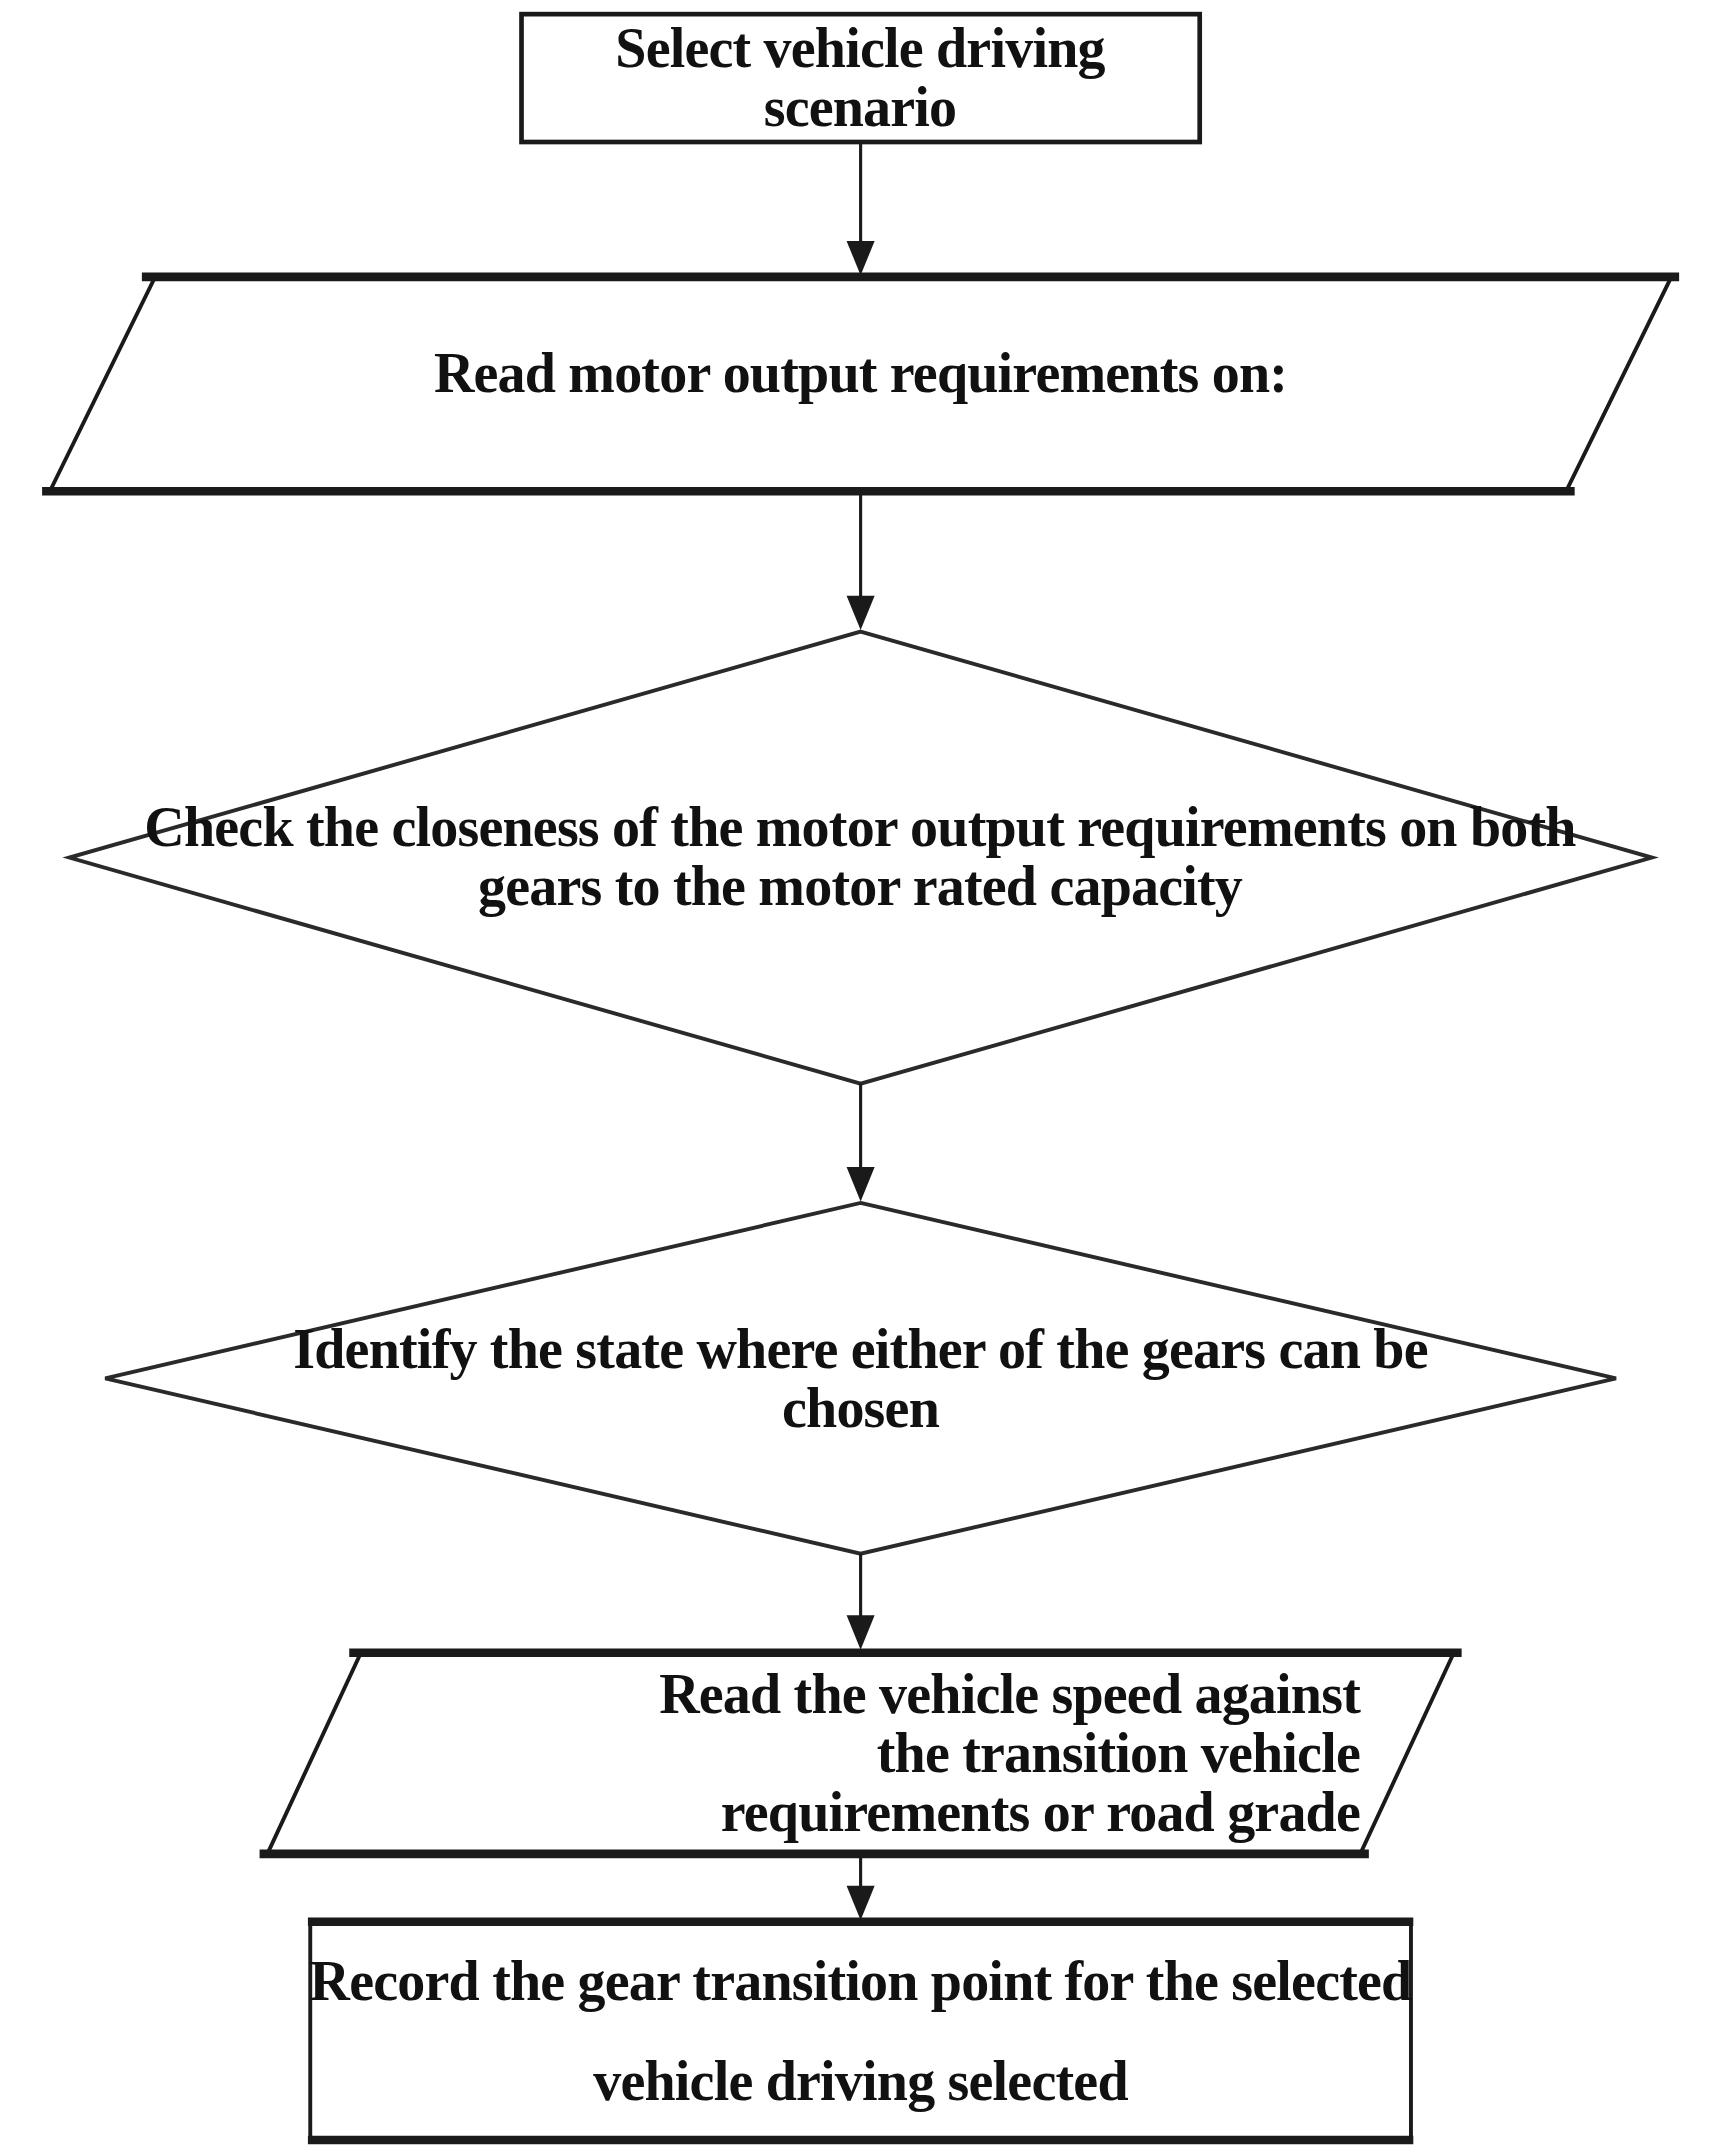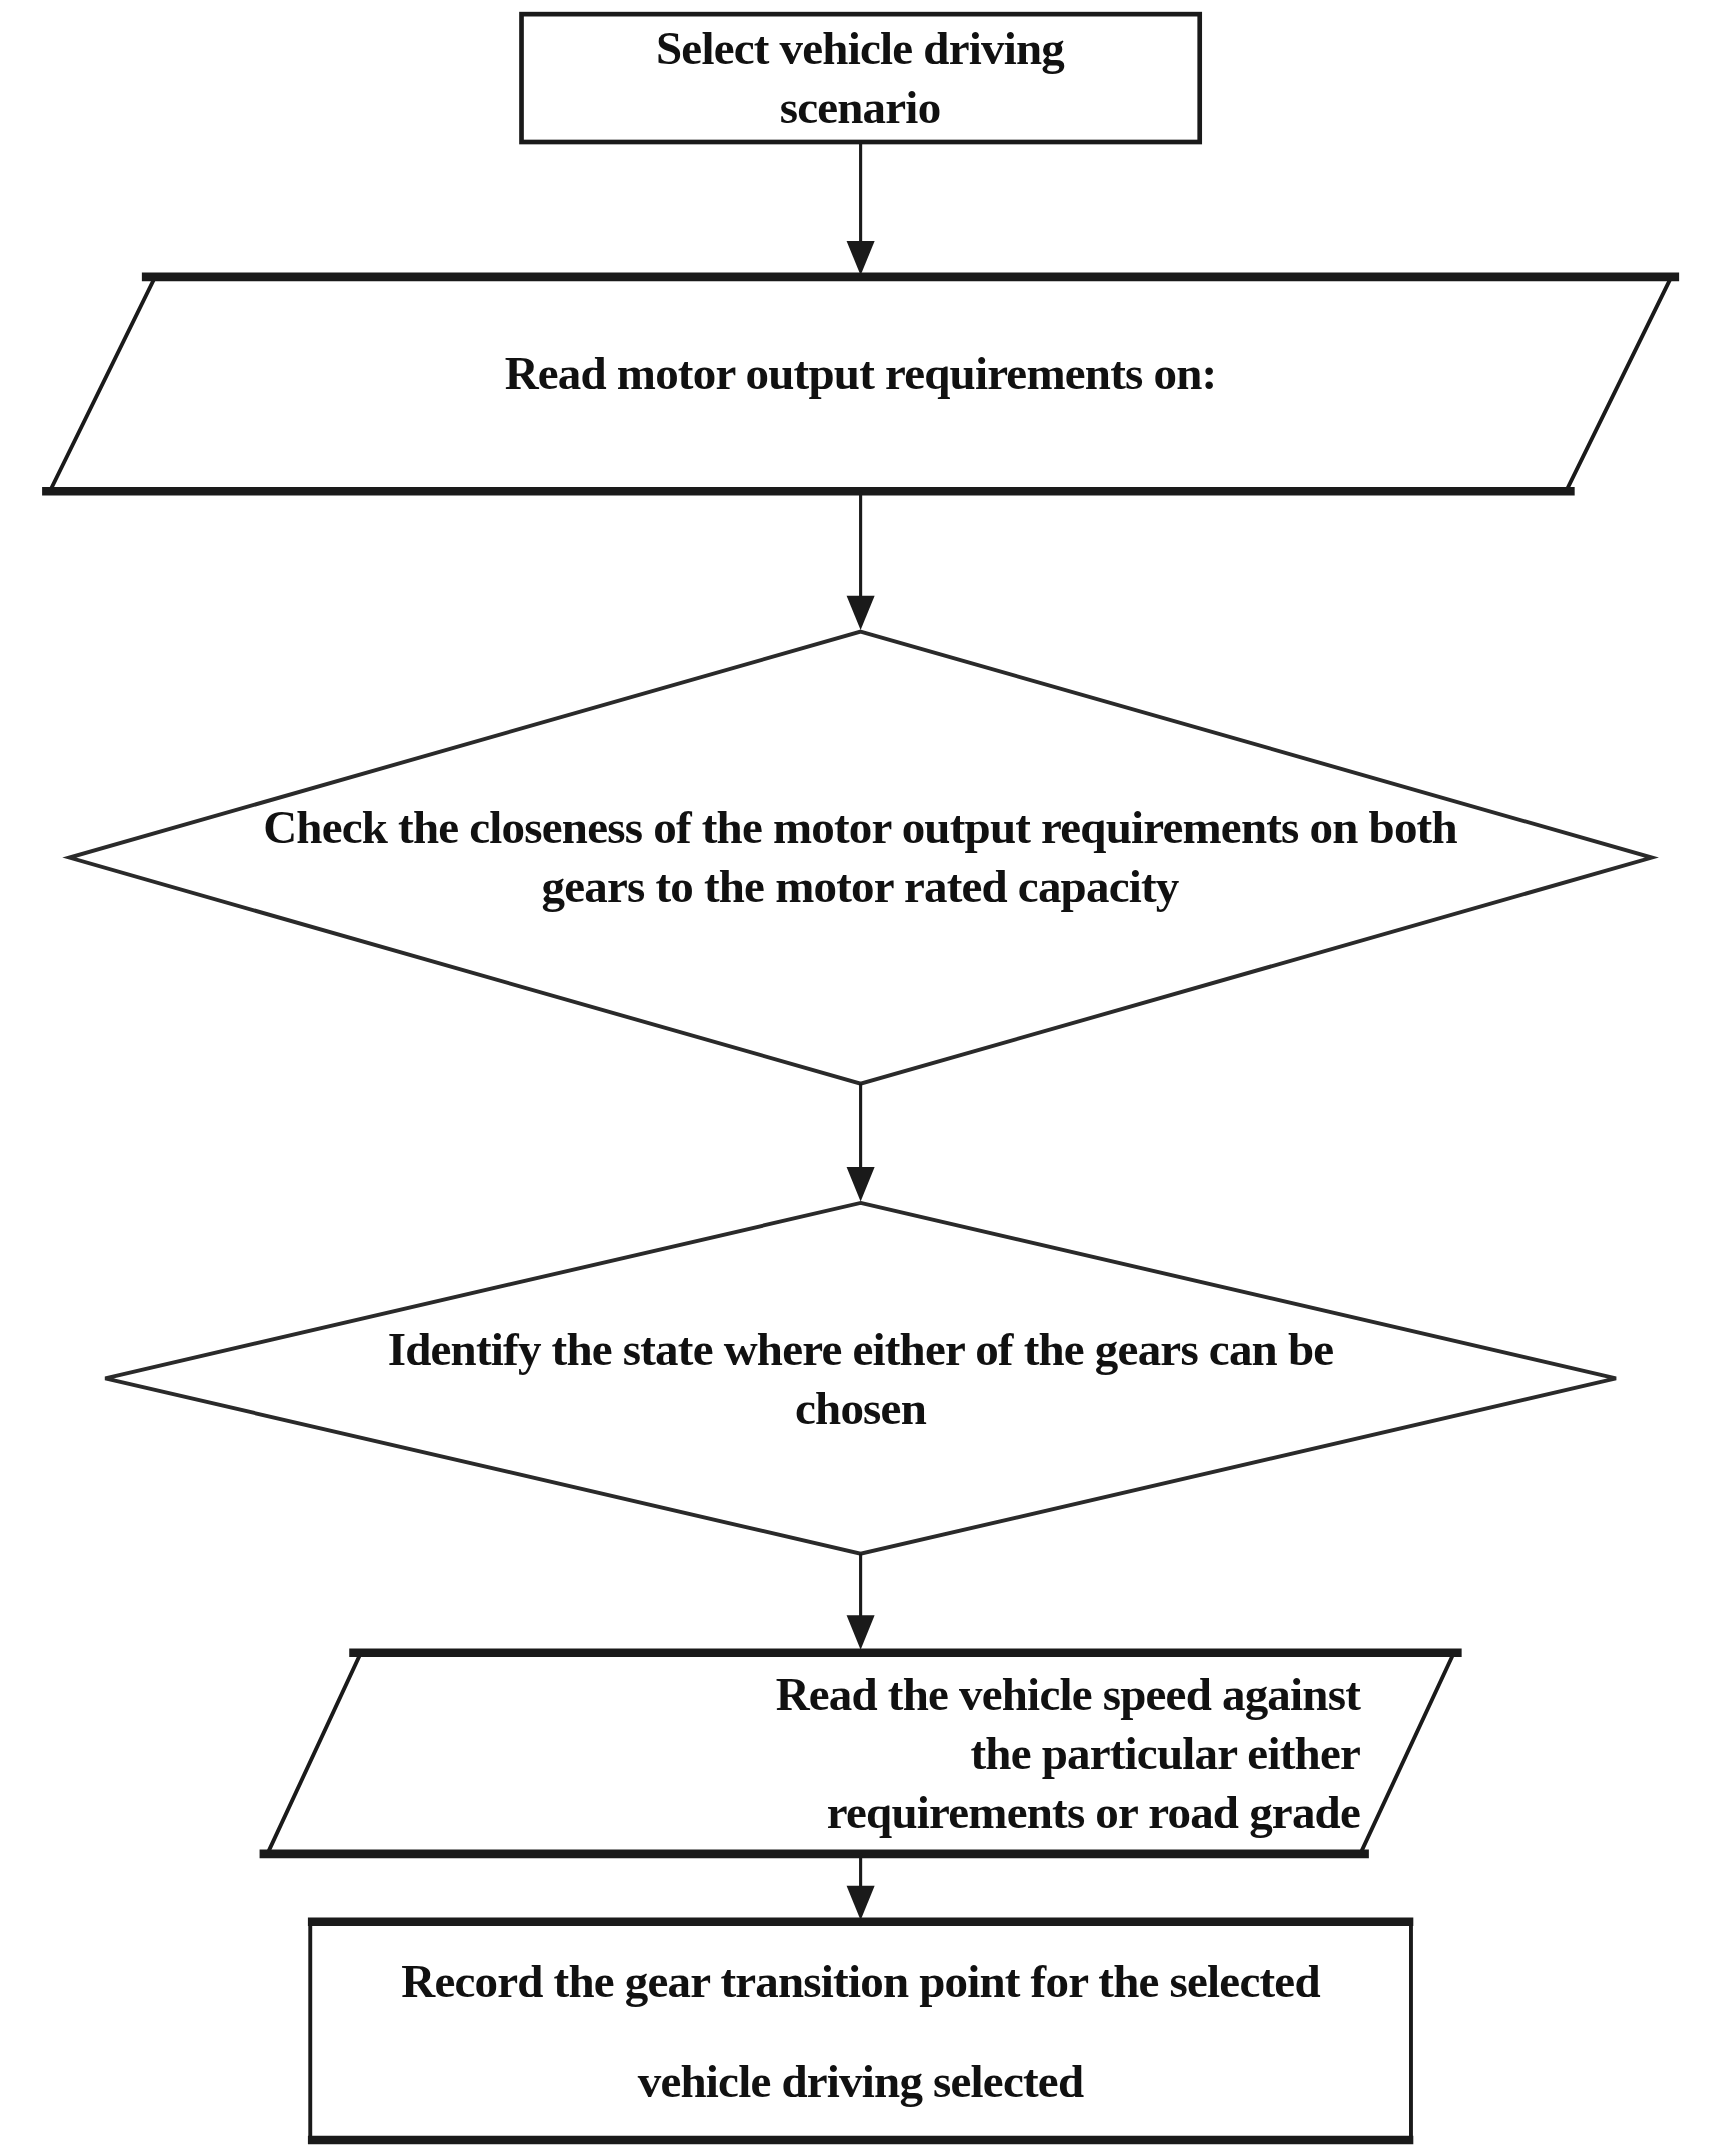--- a/index.html
+++ b/index.html
@@ -14,21 +14,21 @@
     overflow:hidden;
   }
   .canvas > svg{position:absolute;left:0;top:0;}
   .node-text{
     position:absolute;
     display:flex;
     flex-direction:column;
     align-items:center;
     justify-content:center;
     text-align:center;
-    font-size:47px;
+    font-size:56px;
     line-height:59px;
     letter-spacing:-0.8px;
     white-space:nowrap;
   }
   .node-text .line{display:block;}
   #t-start{left:521px;top:14px;width:678px;height:128px;}
   #t-read-motor{left:155px;top:278px;width:1411px;height:213px;}
   #t-read-motor .line:first-child{margin-bottom:23px;}
   #t-check{left:69px;top:631px;width:1582px;height:452px;}
   #t-identify{left:105px;top:1203px;width:1511px;height:351px;}
@@ -100,21 +100,21 @@
     <span class="line">gears to the motor rated capacity</span>
   </div>
 
   <div class="node-text" id="t-identify">
     <span class="line">Identify the state where either of the gears can be</span>
     <span class="line">chosen</span>
   </div>
 
   <div class="node-text" id="t-read-speed">
     <span class="line">Read the vehicle speed against</span>
-    <span class="line">the particular either</span>
+    <span class="line">the transition vehicle</span>
     <span class="line">requirements or road grade</span>
   </div>
 
   <div class="node-text" id="t-record">
     <span class="line">Record the gear transition point for the selected</span>
     <span class="line">vehicle driving selected</span>
   </div>
 
 </div>
 

